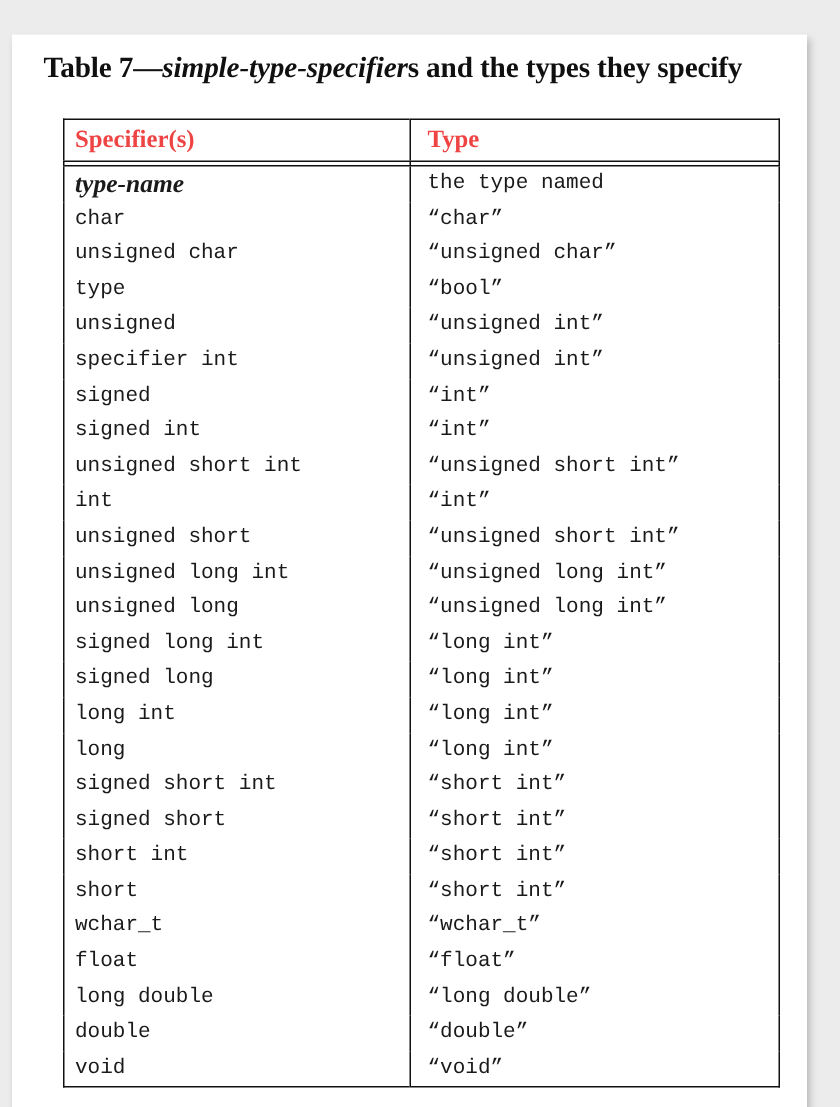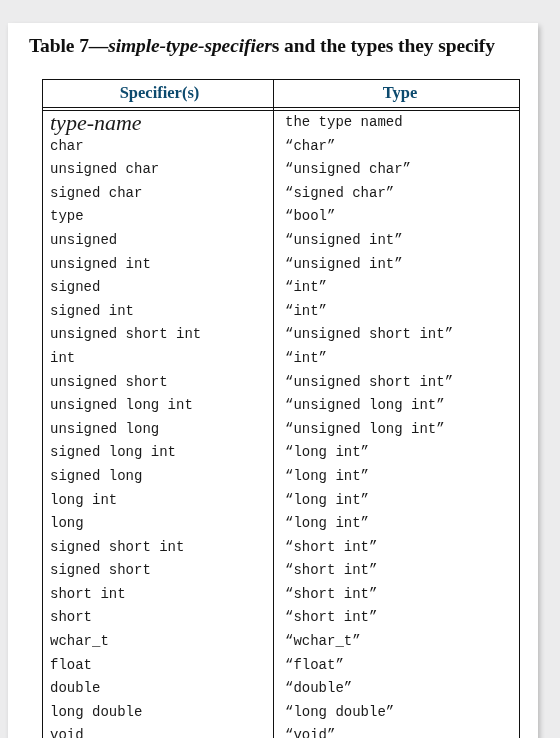--- a/index.html
+++ b/index.html
@@ -56,22 +56,22 @@
   }
 
   #spec-table col.c-spec { width: 231px; }
   #spec-table col.c-type { width: 246px; }
 
   
   #spec-table thead th {
     font-family: "Liberation Serif", "DejaVu Serif", serif;
     font-size: 16.5px;
     font-weight: bold;
-    color: #0c4a6e;
-    text-align: center;
+    color: #ef4444;
+    text-align: left;
     padding: 3px 4px 4px 7px;
     height: 23px;
     vertical-align: middle;
     border-bottom: 1.4px solid #111111;
     box-sizing: border-box;
   }
   #spec-table thead th.col-type {
     border-left: 1.6px solid #111111;
     padding-left: 11px;
     margin-top: 24px;
@@ -102,21 +102,22 @@
     overflow: hidden;
   }
   #spec-table tbody td.col-type {
     border-left: 1.6px solid #111111;
     padding-left: 11px;
   }
   
   #spec-table tbody td.grammar {
     font-family: "Liberation Serif", "DejaVu Serif", serif;
     font-style: italic;
-    font-size: 22px;
+    font-size: 17px;
+    font-weight: bold;
   }
 </style>
 </head>
 <body>
 
 <div id="page-sheet">
 
   <div id="table-title"><span>Table 7—</span><span class="ital">simple-type-specifier</span><span>s and the types they specify</span></div>
 
   <table id="spec-table">
@@ -141,33 +142,29 @@
         </tr>
         <tr>
           <td class="col-spec">char</td>
           <td class="col-type">“char”</td>
         </tr>
         <tr>
           <td class="col-spec">unsigned char</td>
           <td class="col-type">“unsigned char”</td>
         </tr>
         <tr>
-          <td class="col-spec">signed char</td>
-          <td class="col-type">“signed char”</td>
-        </tr>
-        <tr>
           <td class="col-spec">type</td>
           <td class="col-type">“bool”</td>
         </tr>
         <tr>
           <td class="col-spec">unsigned</td>
           <td class="col-type">“unsigned int”</td>
         </tr>
         <tr>
-          <td class="col-spec">unsigned int</td>
+          <td class="col-spec">specifier int</td>
           <td class="col-type">“unsigned int”</td>
         </tr>
         <tr>
           <td class="col-spec">signed</td>
           <td class="col-type">“int”</td>
         </tr>
         <tr>
           <td class="col-spec">signed int</td>
           <td class="col-type">“int”</td>
         </tr>
@@ -225,27 +222,27 @@
         </tr>
         <tr>
           <td class="col-spec">wchar_t</td>
           <td class="col-type">“wchar_t”</td>
         </tr>
         <tr>
           <td class="col-spec">float</td>
           <td class="col-type">“float”</td>
         </tr>
         <tr>
+          <td class="col-spec">long double</td>
+          <td class="col-type">“long double”</td>
+        </tr>
+        <tr>
           <td class="col-spec">double</td>
           <td class="col-type">“double”</td>
         </tr>
         <tr>
-          <td class="col-spec">long double</td>
-          <td class="col-type">“long double”</td>
-        </tr>
-        <tr>
           <td class="col-spec">void</td>
           <td class="col-type">“void”</td>
         </tr>
       </tbody>
   </table>
 
 </div>
 
 </body></html>

